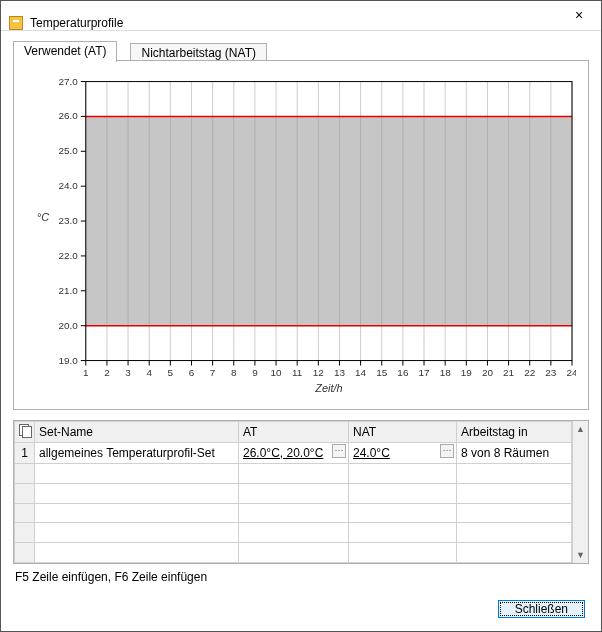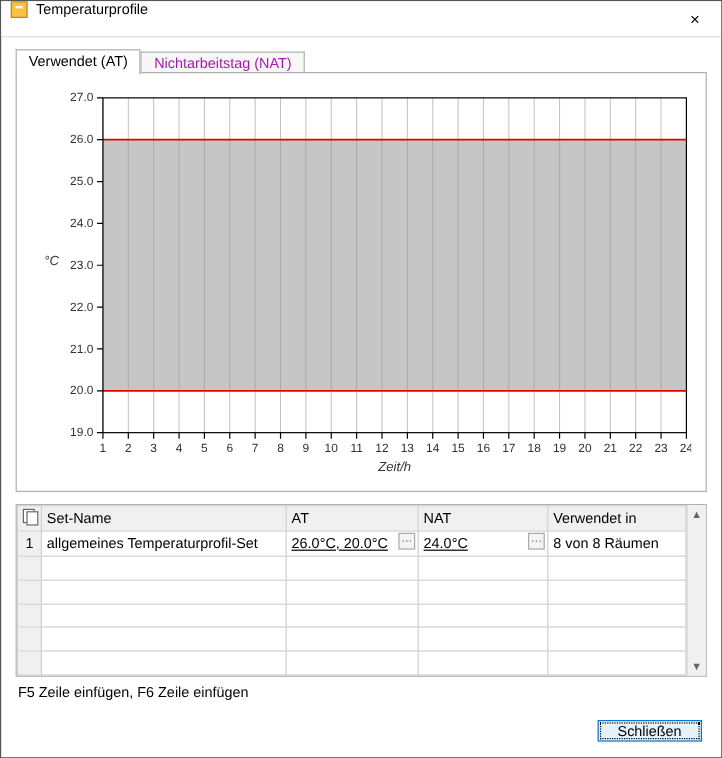--- a/index.html
+++ b/index.html
@@ -8,21 +8,21 @@
     font-size: 12px;
     background: #fff;
     width: 602px;
     height: 632px;
     overflow: hidden;
     border: 1px solid #555;
   }
   .titlebar {
     height: 30px;
     display: flex;
-    align-items: flex-start;
+    align-items: flex-end;
     padding: 0 0 0 8px;
     border-bottom: 1px solid #ddd;
     background: #fff;
   }
   .titlebar .app-icon {
     width: 14px; height: 14px;
     background: #f5c242;
     border: 1px solid #b88a1a;
     margin-right: 7px;
     position: relative;
@@ -46,24 +46,25 @@
   }
   .tab {
     padding: 2px 10px;
     border: 1px solid #b0b0b0;
     border-bottom: none;
     background: #fff;
     color:#000;
     position:relative;
   }
   .tab.inactive {
-    color:#a21caf;
+    color:#000000;
     margin-top:2px;
     height:18px;
     background:#f7f7f7;
+    margin-left:13px;
   }
   .tab.active {
     z-index:2;
     height:21px;
   }
   .tab-body {
     border:1px solid #b0b0b0;
     padding: 10px 12px 8px 12px;
     position:relative;
     margin-top:-1px;
@@ -290,21 +291,21 @@
           <col style="width:110px">
           <col style="width:108px">
           <col>
       </colgroup>
       <thead>
         <tr>
           <th class="corner"><span class="copy-icon"></span></th>
           <th>Set-Name</th>
           <th>AT</th>
           <th>NAT</th>
-          <th>Verwendet in</th>
+          <th>Arbeitstag in</th>
         </tr>
       </thead>
       <tbody id="table-body">
           <tr>
             <td class="rownum">1</td>
             <td>allgemeines Temperaturprofil-Set</td>
             <td class="cell-ellipsis">26.0°C, 20.0°C<span class="dots">···</span></td>
             <td class="cell-ellipsis">24.0°C<span class="dots">···</span></td>
             <td>8 von 8 Räumen</td>
           </tr>

